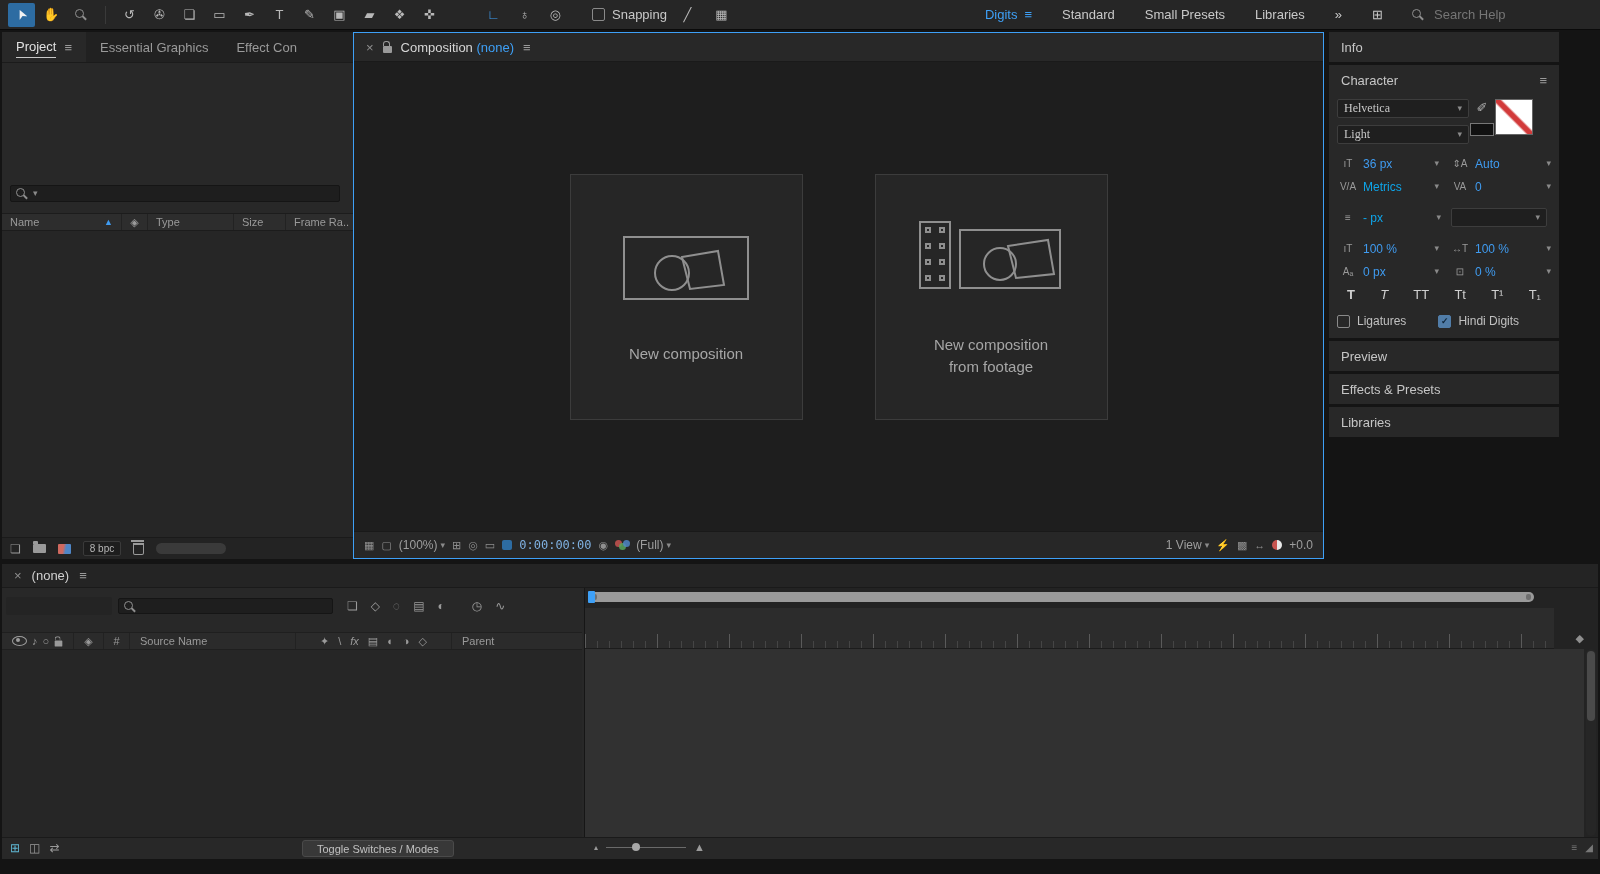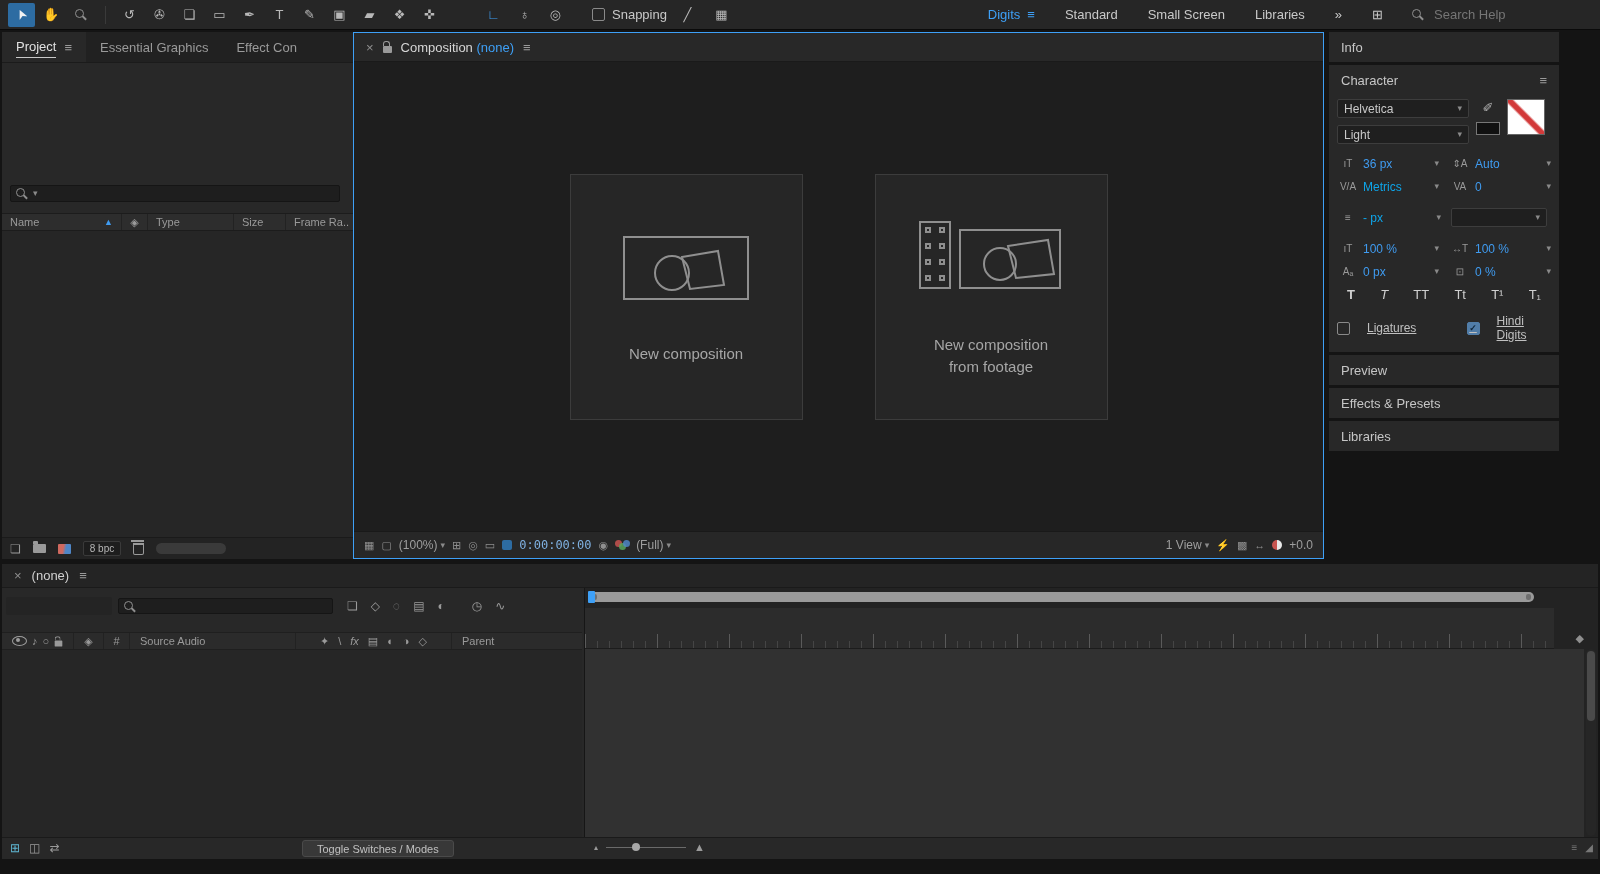--- a/index.html
+++ b/index.html
@@ -96,35 +96,35 @@
   .cspacer{flex:1;}
 
   
   #right-panel{position:absolute;left:1329px;top:32px;width:230px;height:527px;}
   .rsec{background:#282828;margin-bottom:3px;}
   .rhead{height:30px;display:flex;align-items:center;justify-content:space-between;padding:0 12px;
          font-size:13px;color:#c6c6c6;cursor:pointer;}
   .cbody{padding:4px 8px 10px;position:relative;}
   .select{height:19px;background:#1f1f1f;border:1px solid #3d3d3d;border-radius:2px;display:flex;align-items:center;
           justify-content:space-between;padding:0 6px;font-size:12px;color:#c9c9c9;cursor:pointer;box-sizing:border-box;}
-  .char-top{display:flex;gap:6px;}
+  .char-top{display:flex;font-family:Liberation Serif, serif;}
   .char-top-left{display:flex;flex-direction:column;gap:7px;width:132px;}
   .char-top-mid{display:flex;flex-direction:column;align-items:center;gap:7px;width:26px;padding-top:1px;}
   .eyedrop{color:#b5b5b5;font-size:13px;cursor:pointer;}
   .strokeswatch{width:22px;height:11px;background:#111;border:1px solid #777;cursor:pointer;}
   .fillswatch{width:36px;height:34px;border:1px solid #666;cursor:pointer;
               background:linear-gradient(45deg,#fff 42%,#d23a3a 46%,#d23a3a 54%,#fff 58%);}
   .crow{display:flex;align-items:center;height:23px;}
   .half{width:104px;display:flex;align-items:center;gap:4px;cursor:pointer;}
   .half .hicon{width:22px;font-size:10px;color:#9a9a9a;text-align:center;flex:none;}
   .half .hval{flex:1;font-size:12px;}
   .stylerow{display:flex;justify-content:space-between;padding:4px 10px 0 10px;color:#d0d0d0;font-size:13px;}
   .stylerow span{cursor:pointer;}
   .it{font-style:italic;}
-  .ckrow{display:flex;align-items:center;gap:17px;margin-top:12px;font-size:12px;color:#c0c0c0;text-decoration:underline;}
+  .ckrow{display:flex;align-items:center;gap:7px;margin-top:12px;font-size:12px;color:#c0c0c0;}
   .ckrow .gap{width:18px;}
 
   
   #timeline-panel{position:absolute;left:2px;top:564px;width:1596px;height:295px;background:#282828;}
   .tltabbar{height:24px;background:#242424;border-bottom:1px solid #1a1a1a;display:flex;align-items:center;
             gap:10px;padding:0 12px;font-size:13px;box-sizing:border-box;}
   .tl-left{position:absolute;left:0;top:24px;width:580px;bottom:21px;background:#282828;}
   .tl-right{position:absolute;left:582px;top:24px;right:0;bottom:21px;background:#232323;border-left:1px solid #161616;}
   .tlsearchrow{position:absolute;top:8px;left:0;width:100%;height:20px;display:flex;align-items:center;}
   .ctd{width:106px;height:18px;margin-left:4px;background:#242424;border-radius:2px;}
@@ -238,21 +238,21 @@
           <span>▦</span>
         </div>
     </div>
 
     <div class="ws">
       <span class="wsitem active">
         <span>Digits</span>
         <span>≡</span>
       </span>
       <span class="wsitem">Standard</span>
-      <span class="wsitem">Small Screen</span>
+      <span class="wsitem">Small Presets</span>
       <span class="wsitem">Libraries</span>
       <span class="wsitem">»</span>
       <span class="wsitem">⊞</span>
     </div>
 
     <div class="help">
       <span class="mag"></span>
       <input placeholder="Search Help" style="">
     </div>
   </div>
@@ -551,21 +551,21 @@
           <span>○</span>
           <span class="lockico" style="transform:scale(.85);"></span>
         </div>
         <div class="thcell" style="width:30px;">
           <span>◈</span>
         </div>
         <div class="thcell" style="width:26px;">
           <span>#</span>
         </div>
         <div class="thcell" style="width:166px;justify-content:flex-start;padding-left:10px;">
-          <span>Source Audio</span>
+          <span>Source Name</span>
         </div>
         <div class="thcell" style="width:156px;gap:9px;">
           <span>✦</span>
           <span>\</span>
           <span class="fxi">fx</span>
           <span>▤</span>
           <span>◐</span>
           <span>◑</span>
           <span>◇</span>
         </div>

